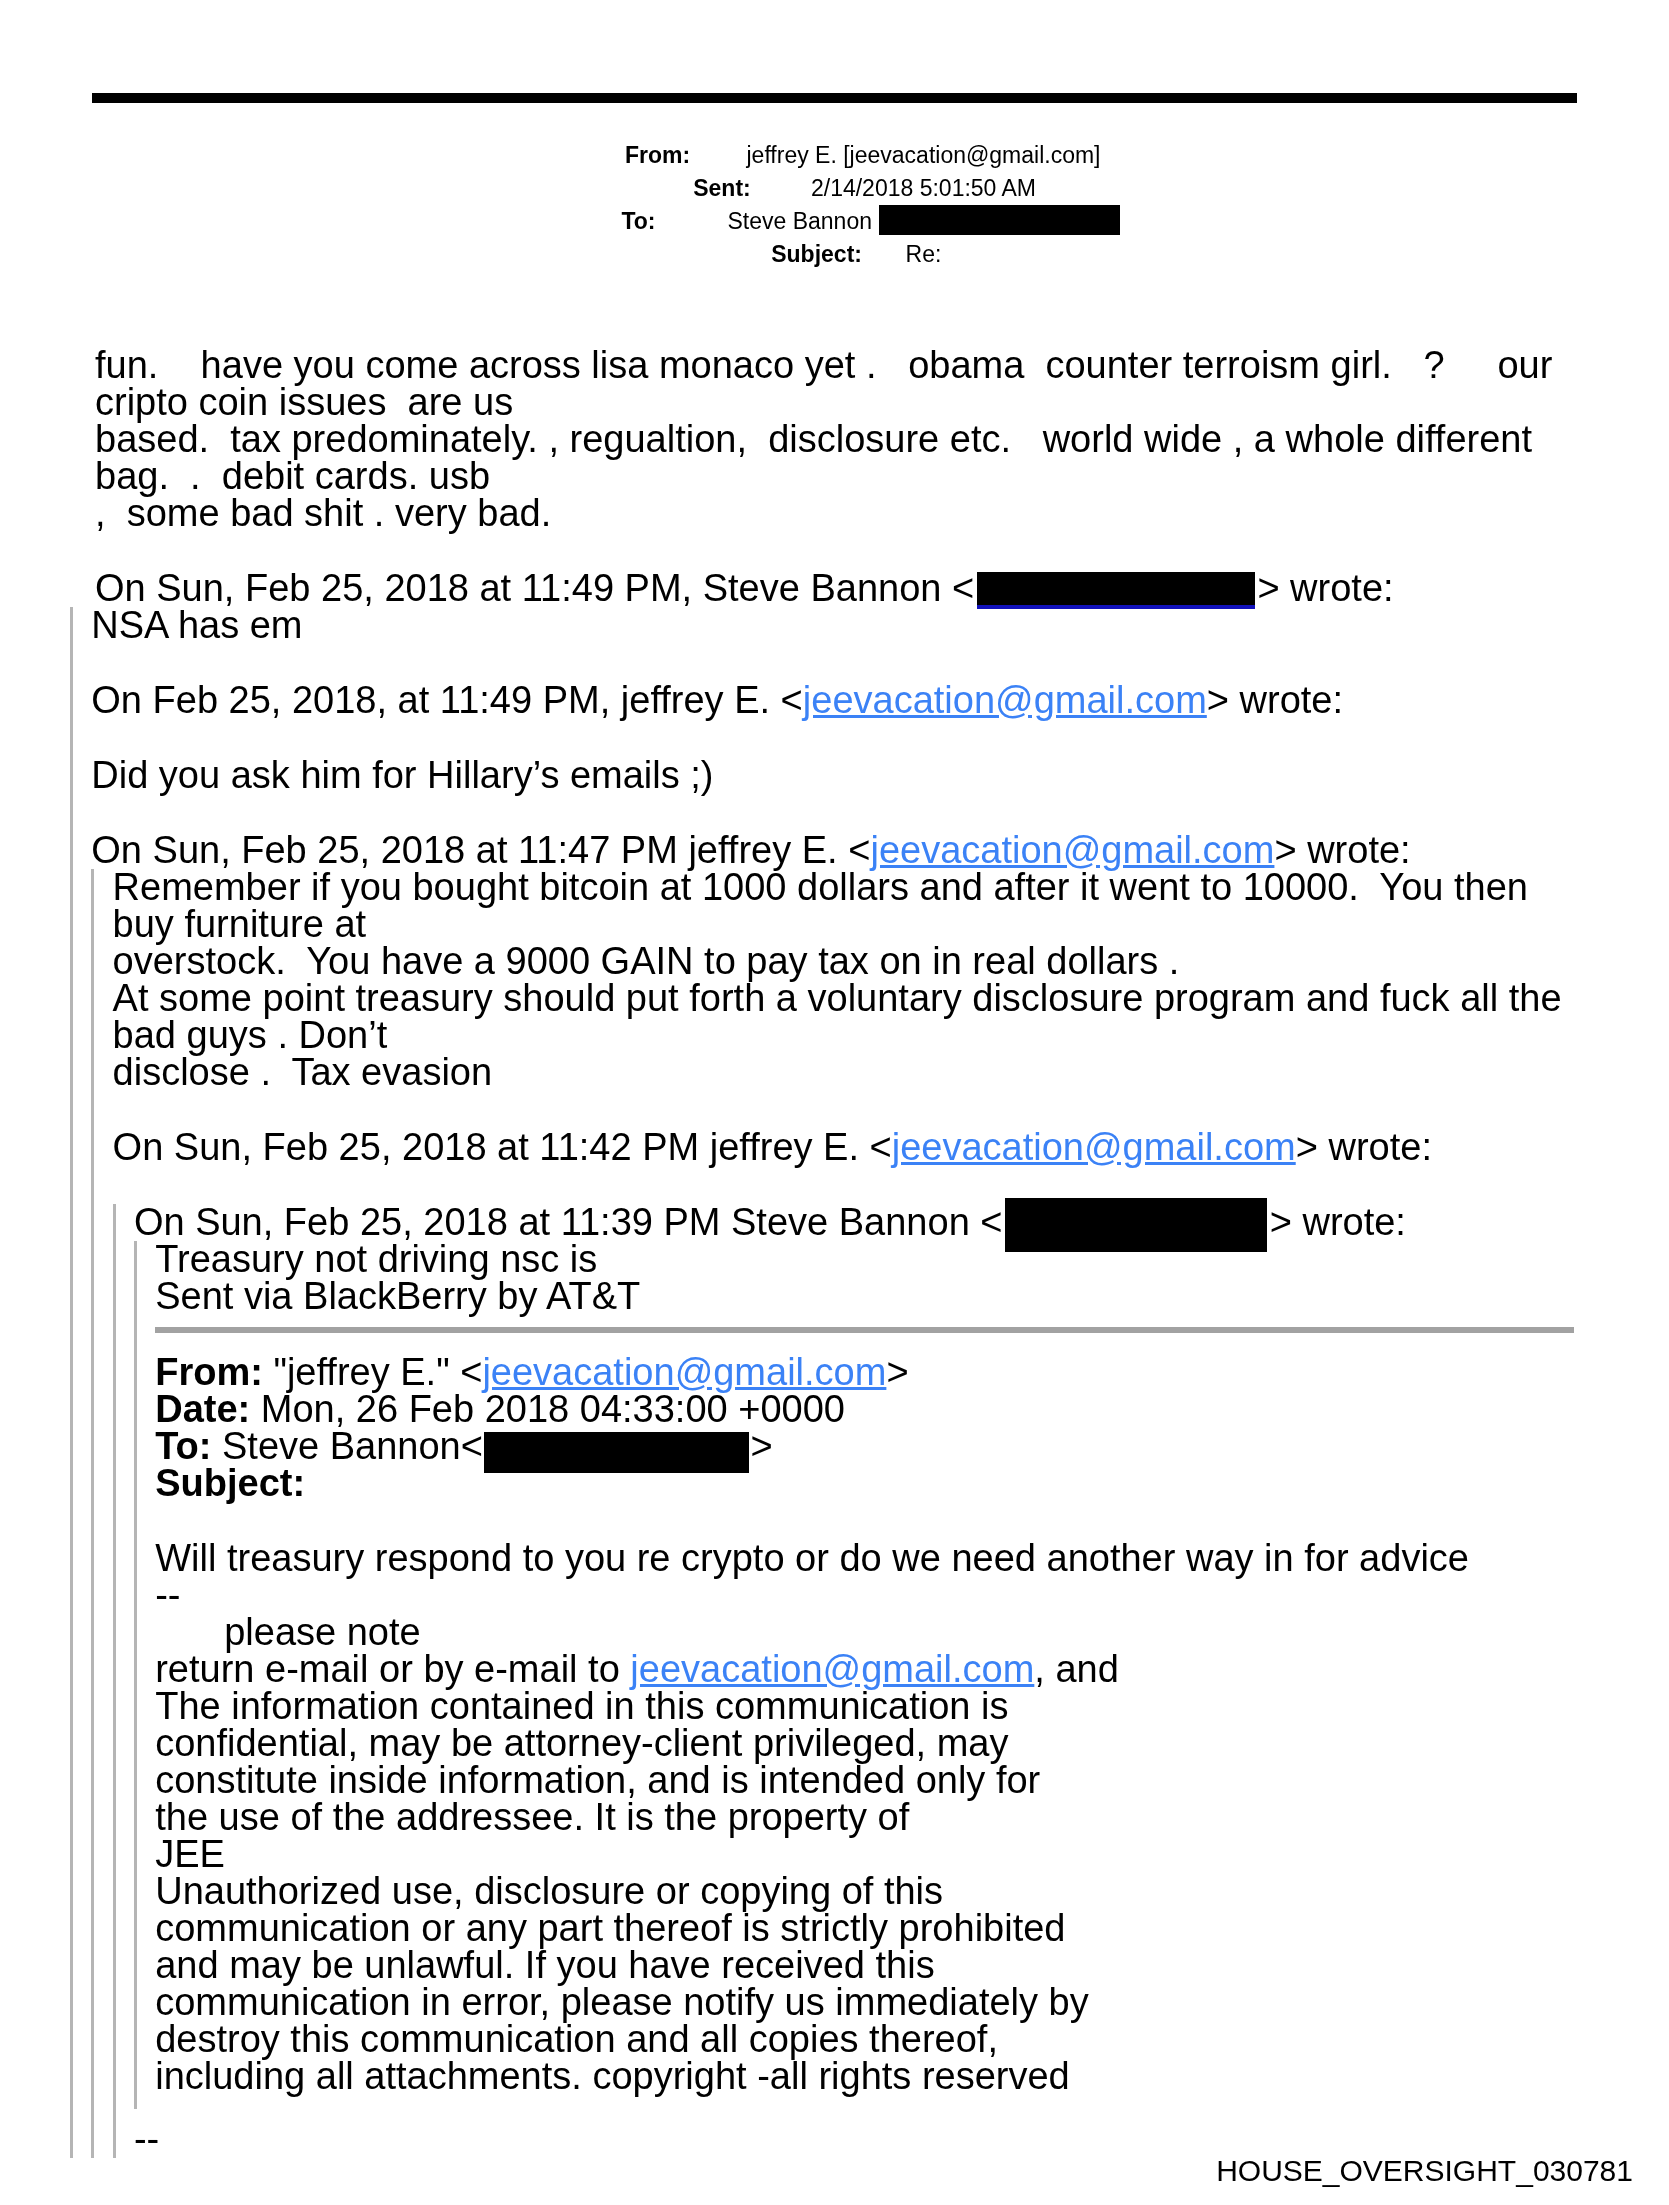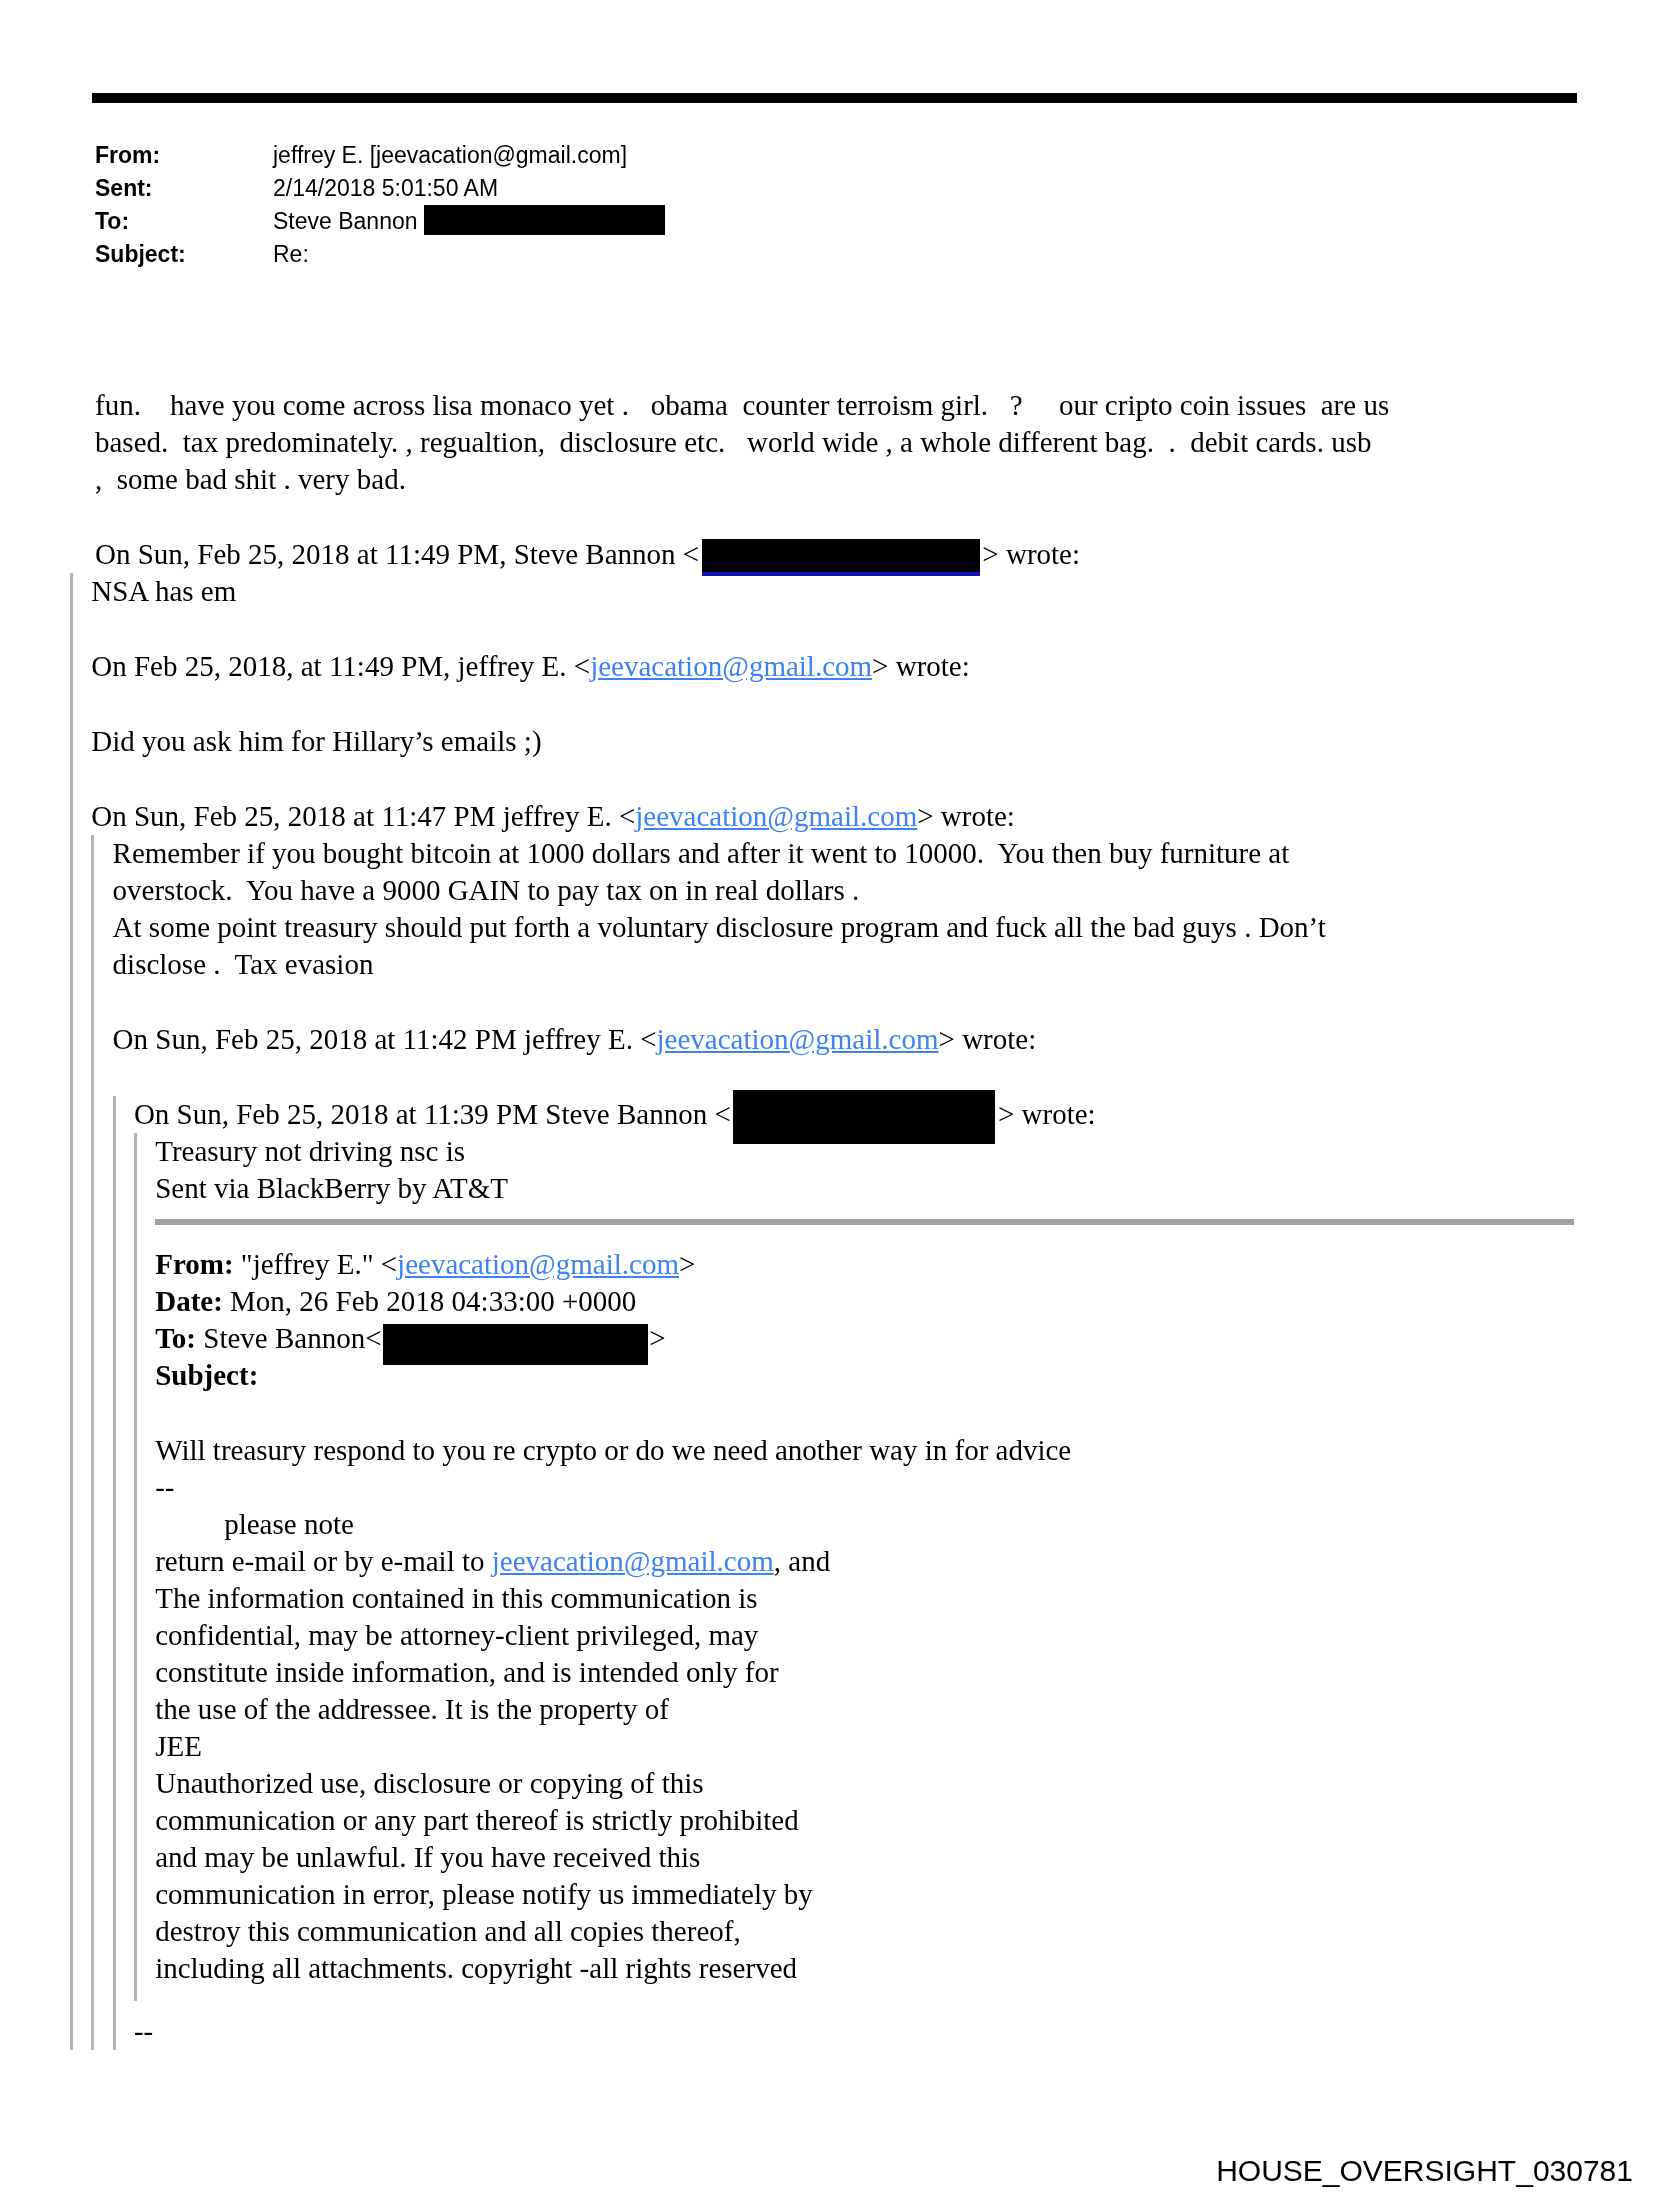--- a/index.html
+++ b/index.html
@@ -23,20 +23,21 @@
     width: 1485px;
     margin-left: -3.3px;
   }
   
   .mail-header {
     margin-top: 36px;
     font-family: "Liberation Sans", "DejaVu Sans", sans-serif;
     font-size: 23px;
     line-height: 33px;
     color: #000;
+    text-align: center;
   }
   .mail-header .row { white-space: nowrap; }
   .mail-header .lbl {
     display: inline-block;
     width: 178px;
     font-weight: bold;
   }
   
   .redact {
     display: inline-block;
@@ -60,23 +61,23 @@
     height: 54px;
     margin: -14.4px 2.6px -14.4px 2.6px;
   }
   .redact-fwdto {
     width: 265px;
     height: 41px;
     margin: -7.9px 1.3px -14.4px 1.3px;
   }
   
   .body {
-    margin-top: 116px;
-    font-family: Liberation Serif, serif;
-    font-size: 29px;
+    margin-top: 76px;
+    font-family: Liberation Sans, sans-serif;
+    font-size: 38px;
     line-height: 37px;
     color: #000;
   }
   .body p, .body div.line { margin: 0; }
   .pre { white-space: pre-wrap; }
   .gap2 { margin-top: 38px !important; }
   .bq {
     border-left: 3.3px solid #b5b5b5;
     padding-left: 18.3px;
     margin: 0;

